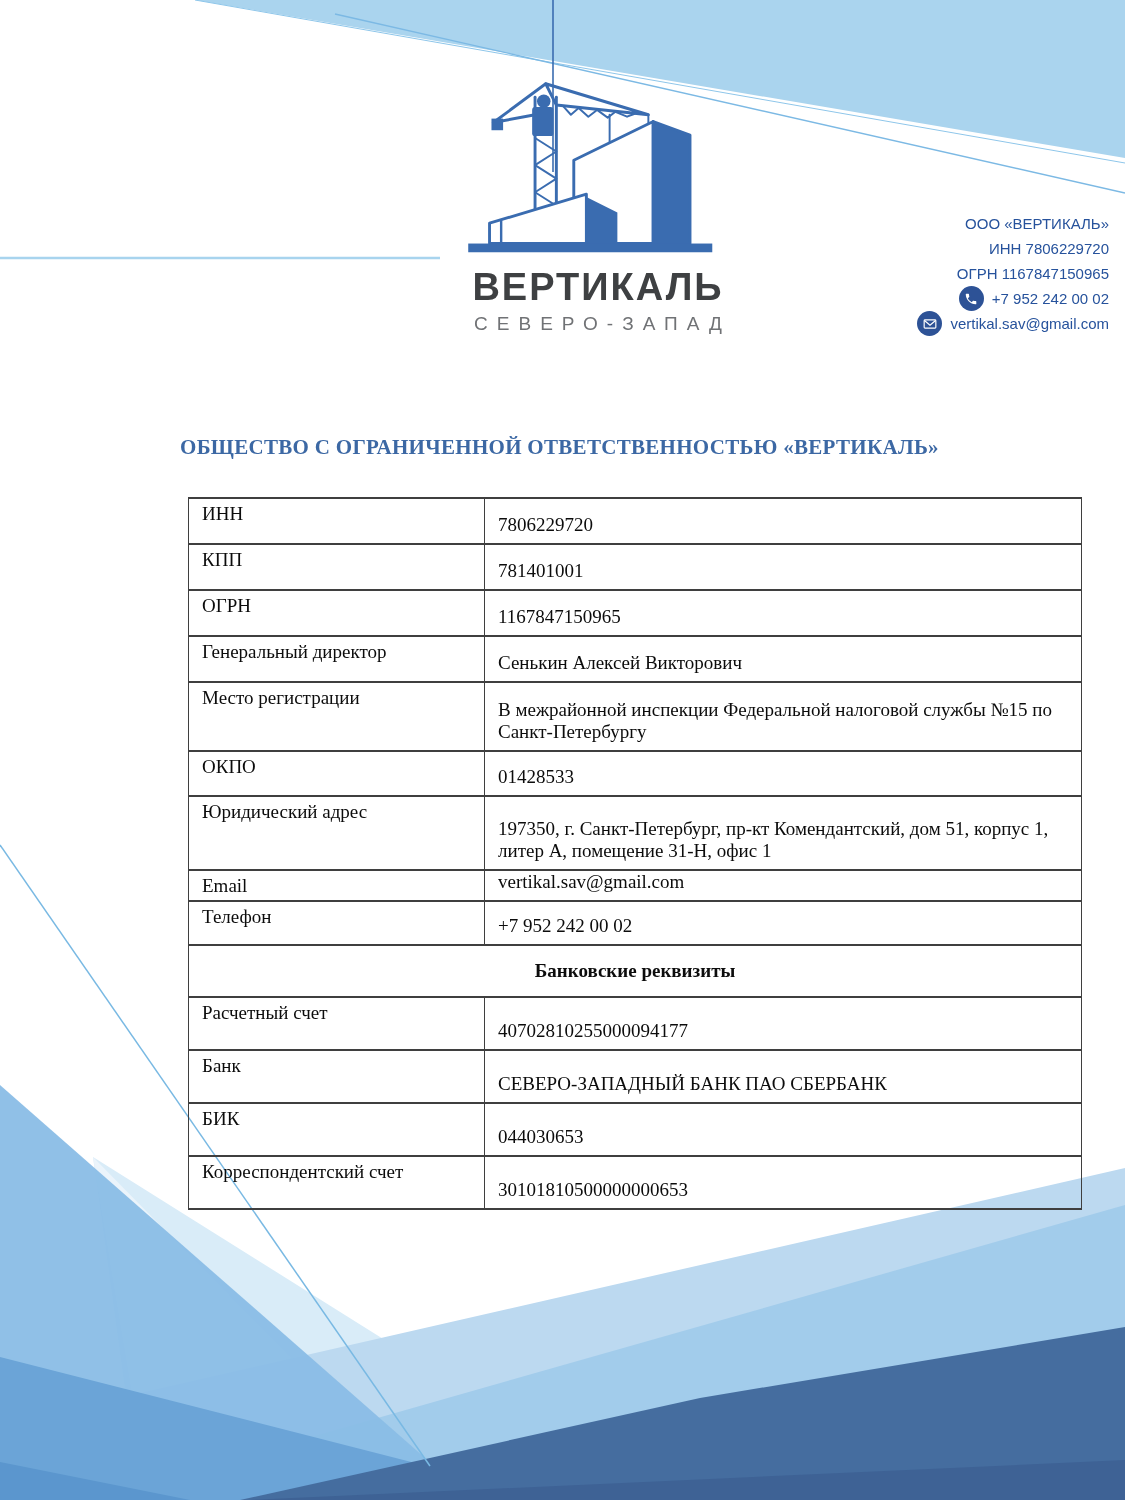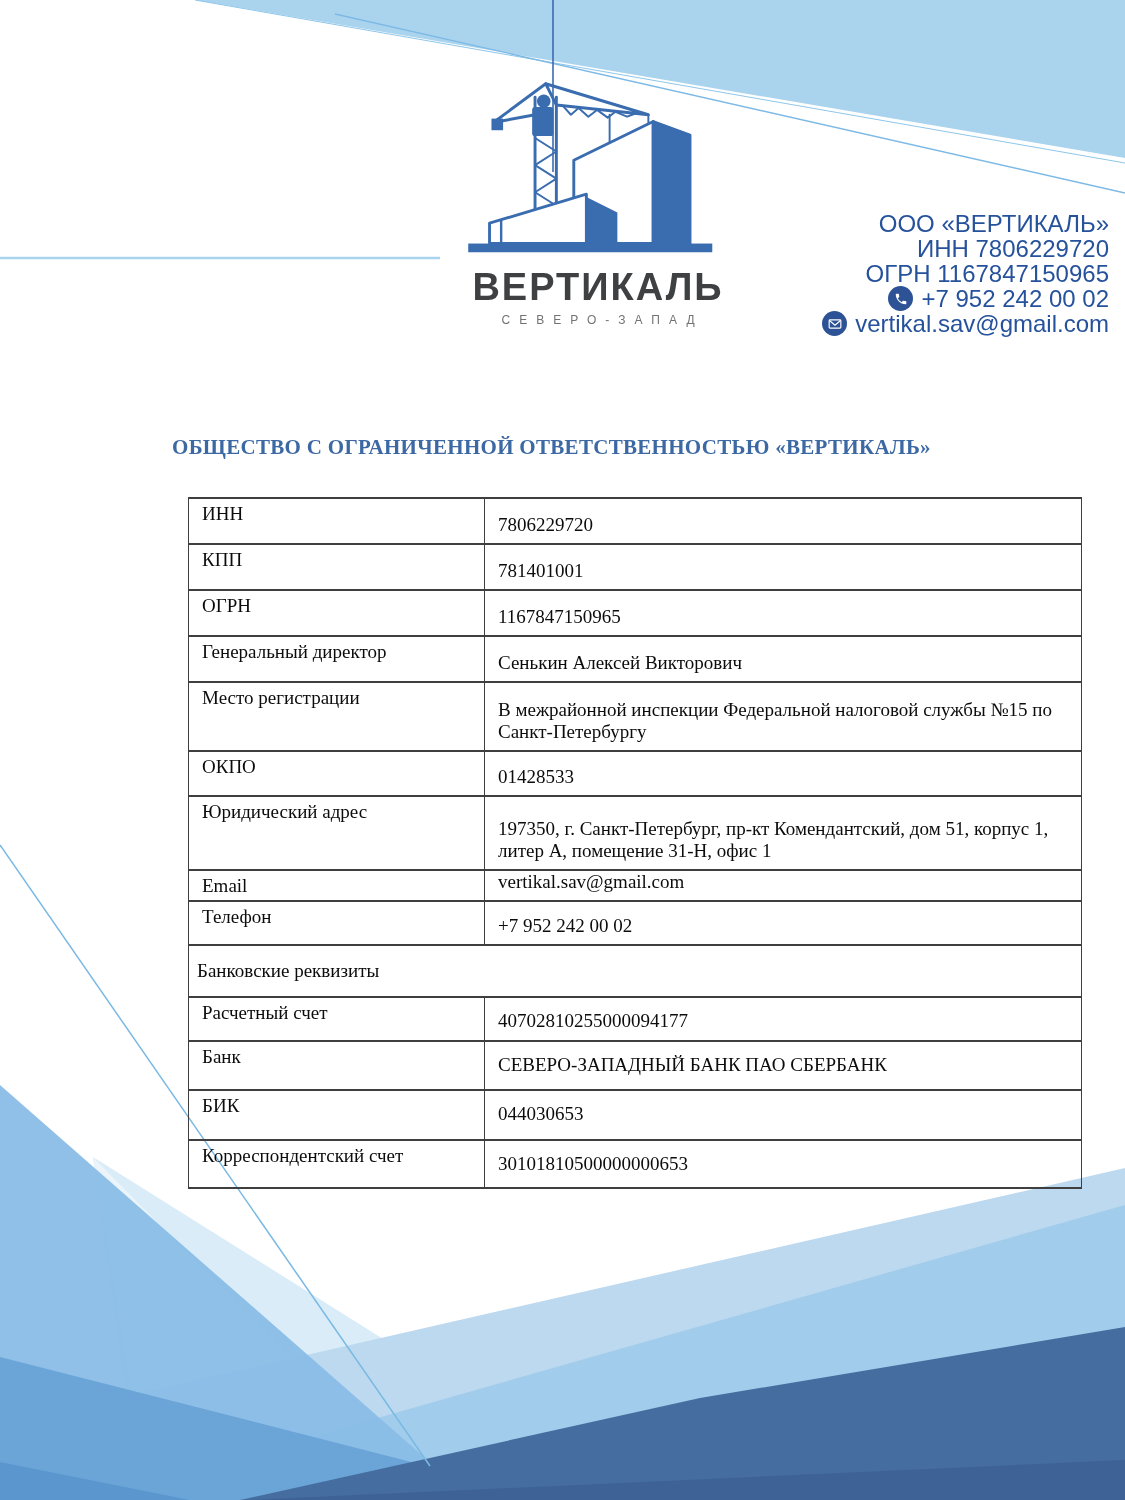--- a/index.html
+++ b/index.html
@@ -20,63 +20,63 @@
   .logo-block { position:absolute; left:420px; top:76px; width:356px; text-align:center; }
   .logo-art { display:block; margin:0 auto; }
   .logo-name {
     margin-top:6px;
     font-family:"Liberation Sans", sans-serif;
     font-weight:800; font-size:38px; letter-spacing:2px;
     color:#3e4042;
   }
   .logo-sub {
     margin-top:4px;
-    font-size:12px; letter-spacing:9px; text-indent:9px;
+    font-size:19px; letter-spacing:9px; text-indent:9px;
     color:#707275; font-weight:400;
   }
 
   
   .contact-block {
     position:absolute; right:16px; top:211px; text-align:right;
-    font-size:24px; line-height:25px; color:#26529c;
+    font-size:15px; line-height:25px; color:#26529c;
     font-family:"Liberation Sans", sans-serif;
   }
   .contact-line { display:flex; justify-content:flex-end; align-items:center; height:25px; }
   .cicon {
     display:inline-flex; width:25px; height:25px; border-radius:50%;
     background:#2d5296; color:#ffffff; font-size:14px; line-height:25px;
     align-items:center; justify-content:center; margin-right:8px; flex:0 0 auto;
   }
   .cicon svg { display:block; }
 
   
   .doc-title {
-    position:absolute; left:172px; top:435px; width:900px;
+    position:absolute; left:180px; top:435px; width:900px;
     font-family:"Liberation Serif", serif;
     font-weight:700; font-size:21px; letter-spacing:0.3px;
     color:#3c68a4;
   }
 
   
   .req-table {
     position:absolute; left:188px; top:497px; width:894px;
     border-collapse:collapse; table-layout:fixed;
     font-family:"Liberation Serif", serif; font-size:19px; color:#0c0c0c;
     background:transparent;
   }
   .req-table td {
     border:1.5px solid #3f3f3f;
     border-top:2px solid #3f3f3f; border-bottom:2px solid #3f3f3f;
     background:transparent;
   }
   .req-table .lbl { width:296px; vertical-align:top; padding:4px 8px 0 13px; }
   .req-table .val { vertical-align:bottom; padding:0 10px 7px 13px; }
-  .req-table .val.vtop { vertical-align:top; padding-top:12px; }
+  .req-table .val.vtop { vertical-align:top; padding-top:22px; }
   .req-table .sec-hdr {
-    font-weight:400; vertical-align:middle; padding:4px 8px;
+    text-align:center; font-weight:700; vertical-align:middle; padding:4px 8px;
   }
   
   tr.r0 td{height:46px} tr.r1 td{height:46px} tr.r2 td{height:46px}
   tr.r3 td{height:46px} tr.r4 td{height:69px} tr.r5 td{height:45px}
   tr.r6 td{height:74px} tr.r7 td{height:31px} tr.r8 td{height:44px}
   tr.rh td{height:52px}
   tr.b0 td{height:44px} tr.b1 td{height:49px} tr.b2 td{height:50px}
   tr.b3 td{height:48px}
 </style>
 </head>

